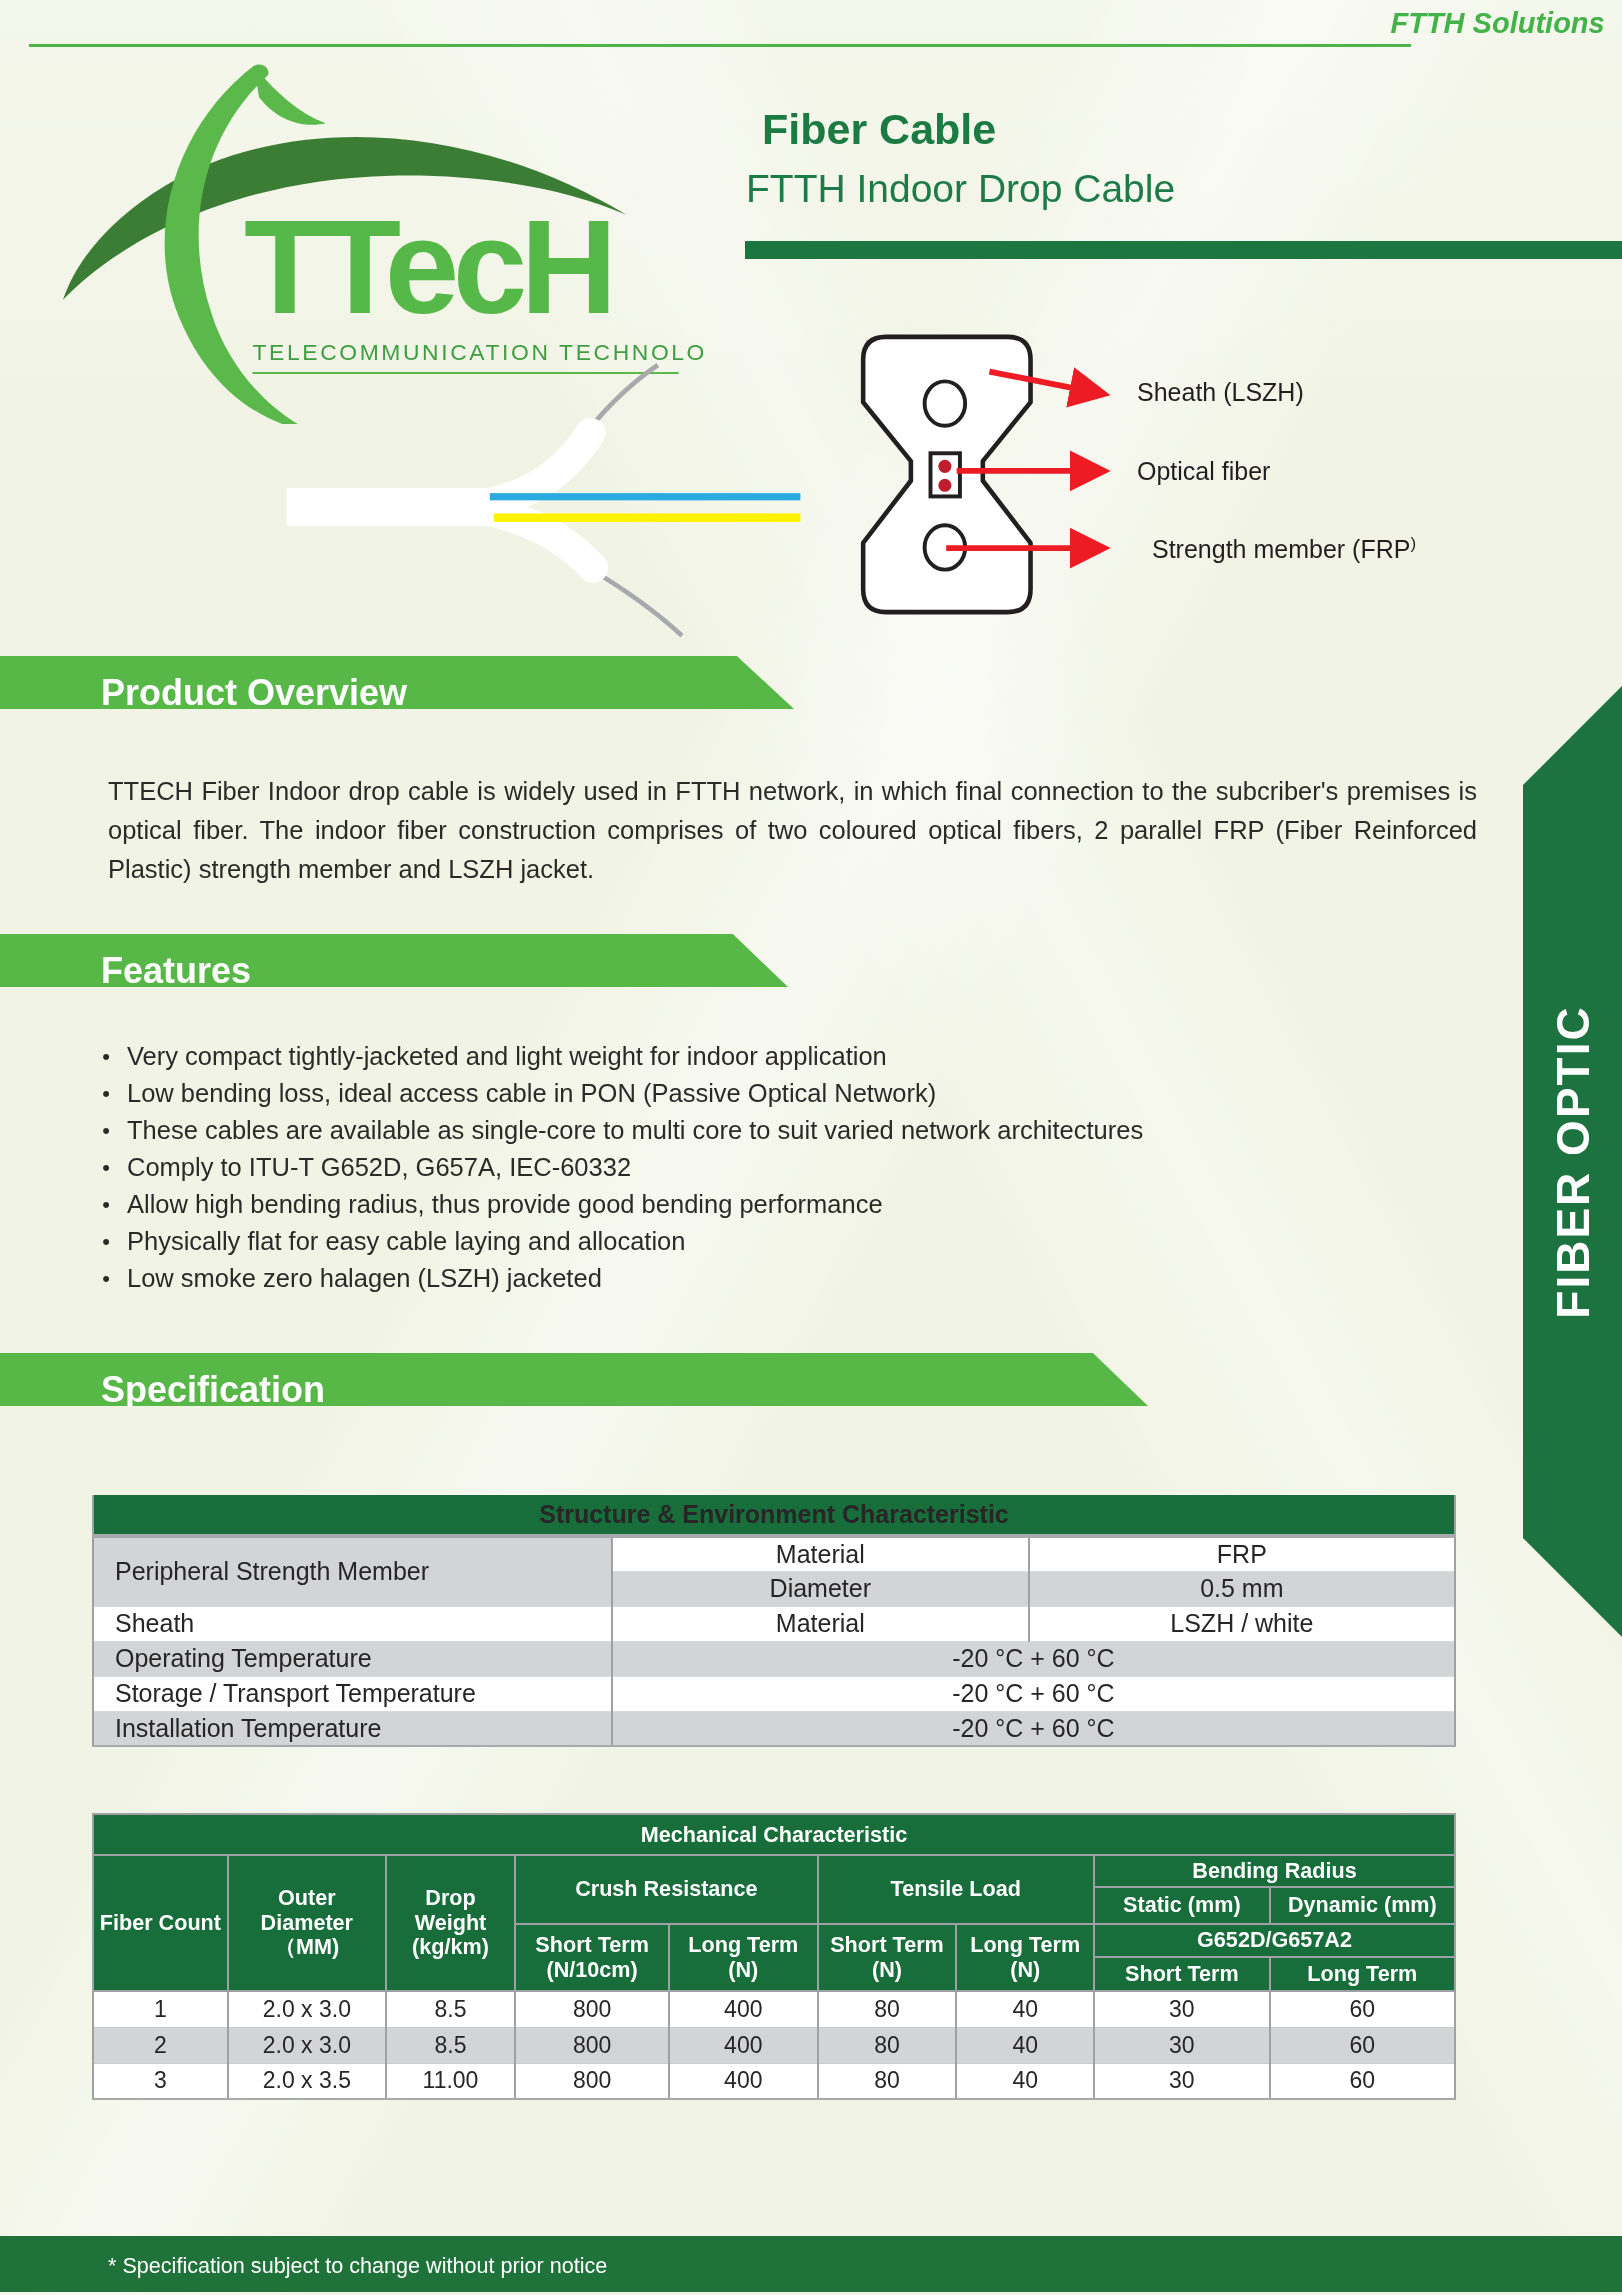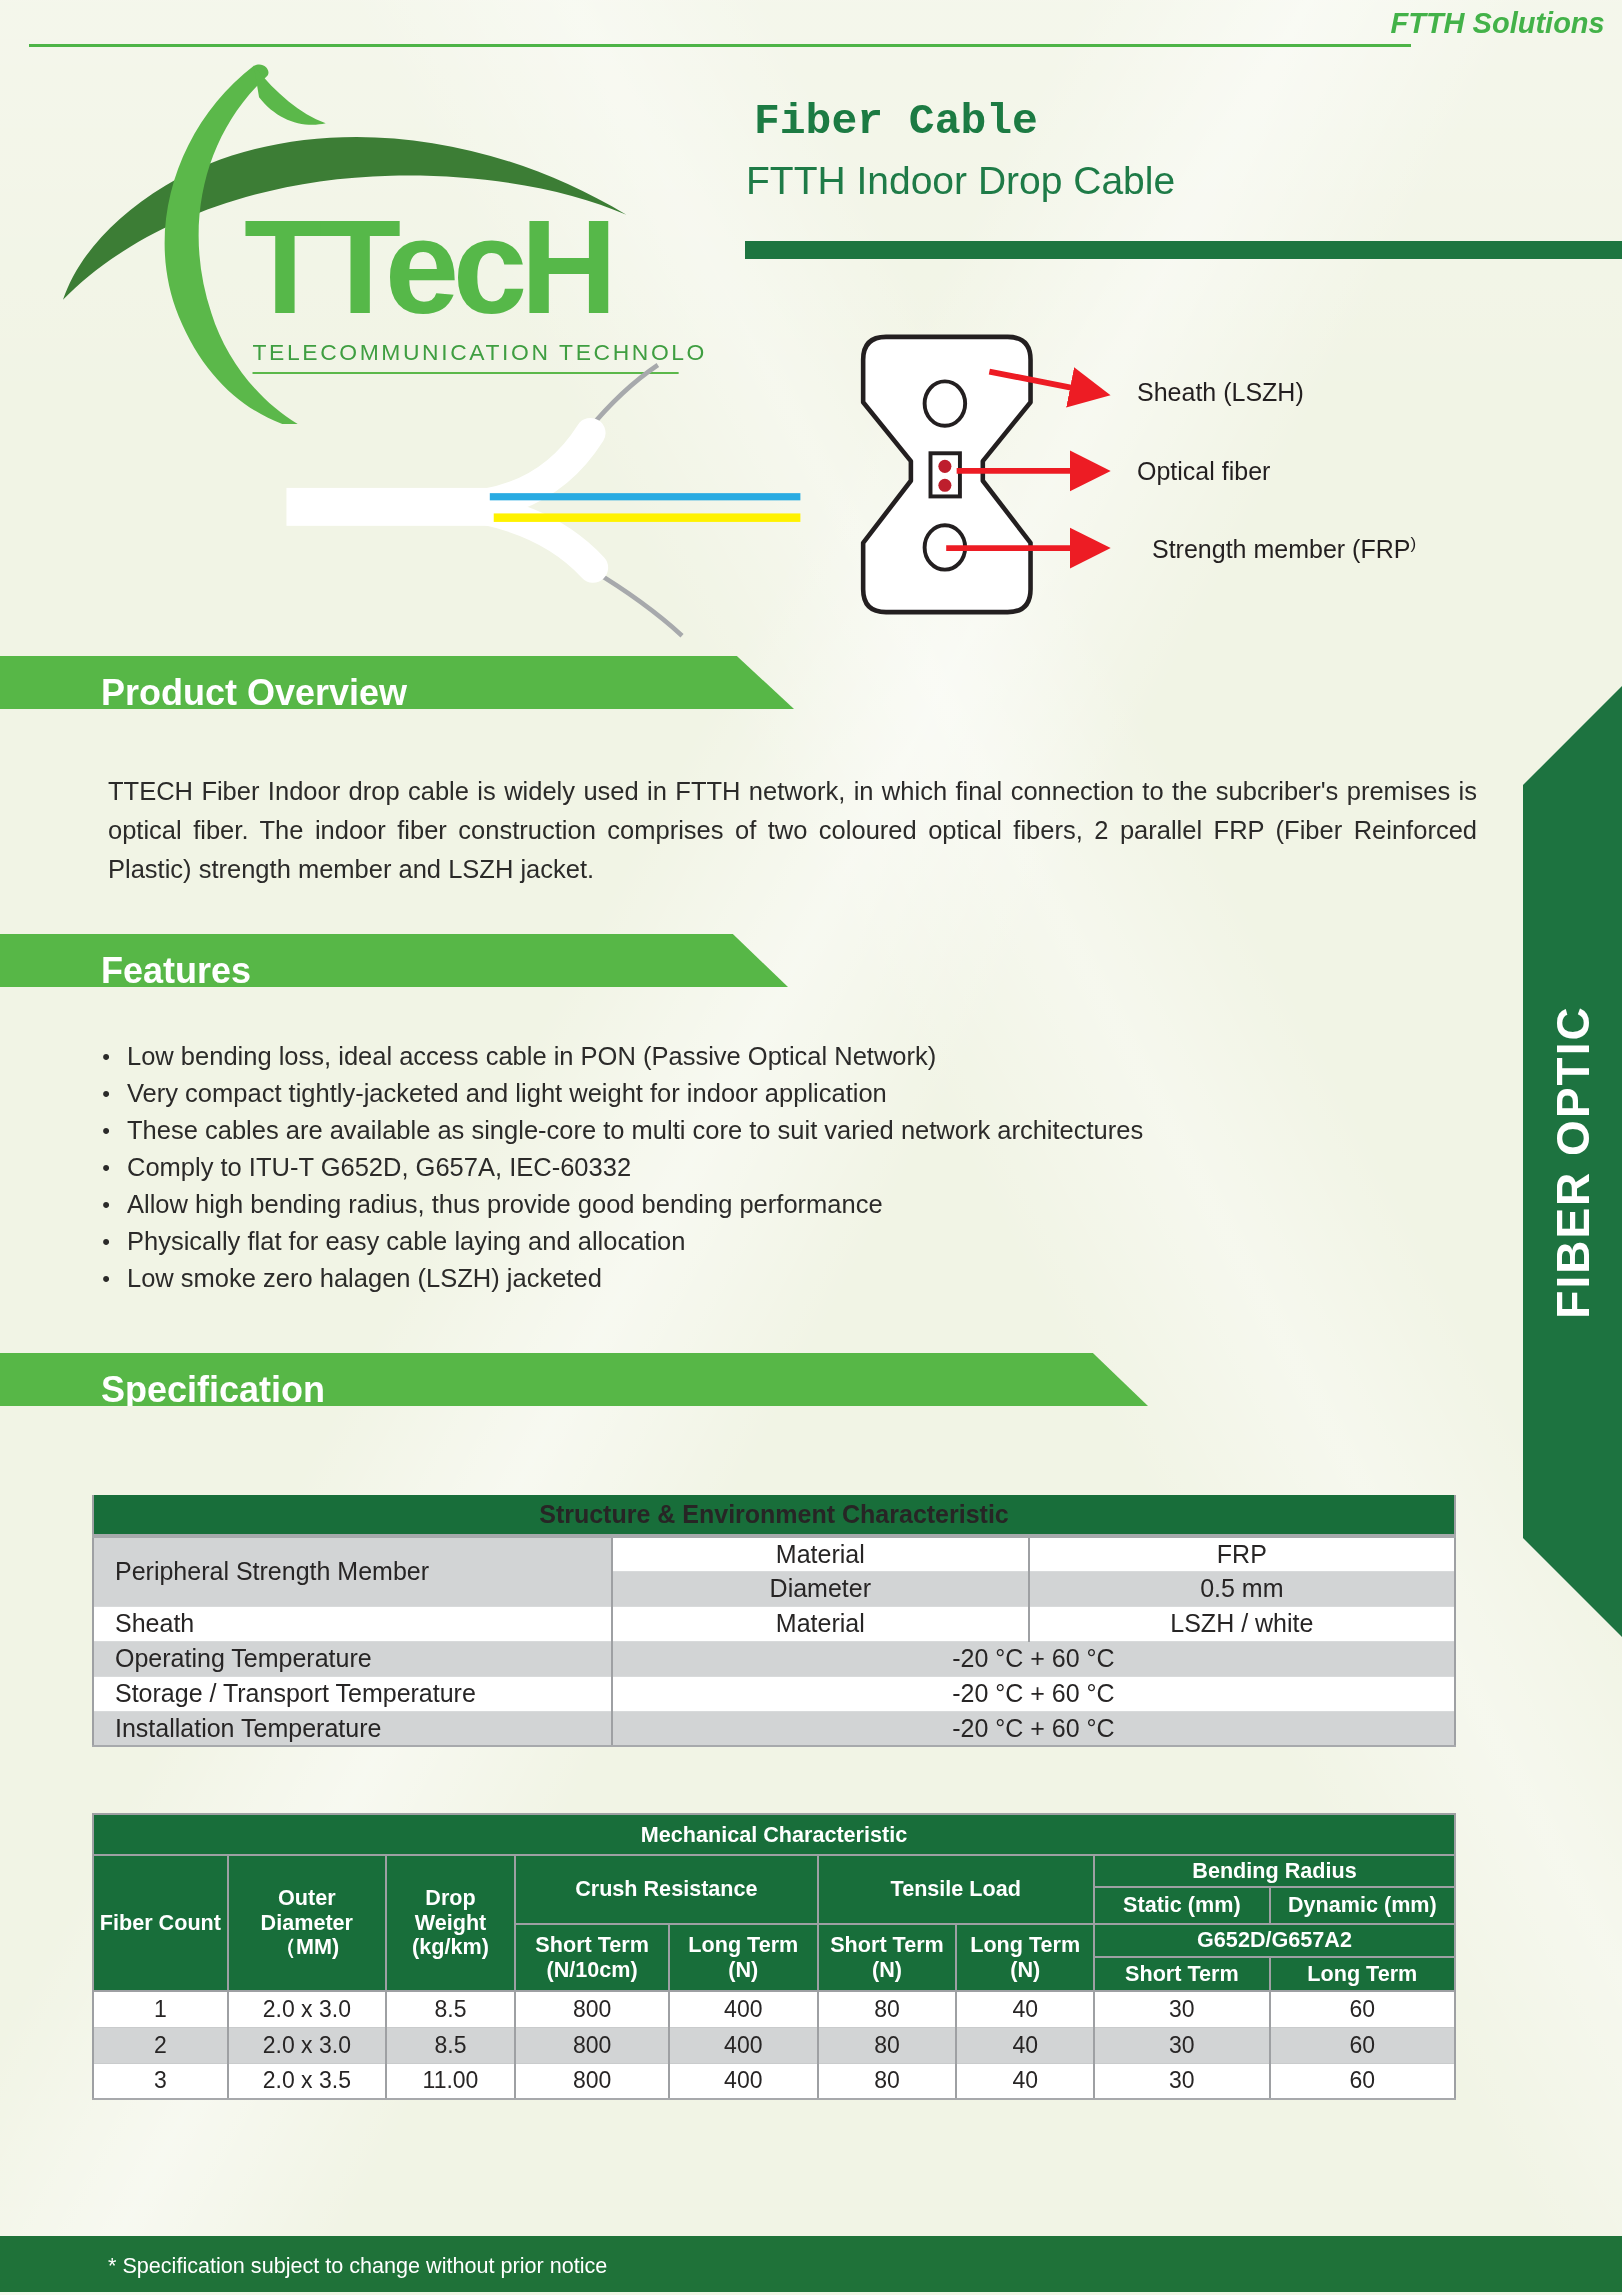--- a/index.html
+++ b/index.html
@@ -16,21 +16,21 @@
       linear-gradient(180deg, rgba(255,255,255,.25) 0%, rgba(255,255,255,0) 18%);
   }
   
   .top-rule{position:absolute; left:29px; top:44px; width:1382px; height:2.6px; background:#4db447;}
   .ftth-solutions{
     position:absolute; right:18.3px; top:6.5px; font-size:29px; font-style:italic; font-weight:600;
     color:#43b249; letter-spacing:0;
   }
   .logo-wrap{position:absolute; left:51px; top:58px; width:654px; height:366px;}
   .title-block{position:absolute; left:746px; top:92px; width:877px;}
-  .doc-title{font-size:43px; font-weight:bold; color:#1c7b43; margin:8px; line-height:1.0;font-family:Liberation Mono, monospace;}
+  .doc-title{font-size:43px; font-weight:bold; color:#1c7b43; margin:16px; line-height:1.0;}
   .doc-subtitle{font-size:39px; font-weight:400; color:#1e7b47; margin:18.3px 0 0 0; line-height:1.0;}
   .title-bar{position:absolute; left:745px; top:241px; width:878px; height:17.7px; background:#1d7540;}
 
   
   .diagram-svg{position:absolute; left:0; top:314px;}
   .diag-label{position:absolute; font-size:25px; color:#231f20;}
   .diag-label sup{font-size:17px;}
 
   
   .banner{
@@ -170,22 +170,22 @@
 
   <div class="banner banner-overview">
     <span>Product Overview</span>
   </div>
   <p class="overview-text">TTECH Fiber Indoor drop cable is widely used in FTTH network, in which final connection to the subcriber's premises is optical fiber.  The indoor fiber construction comprises of two coloured optical fibers, 2 parallel FRP (Fiber Reinforced Plastic) strength member and LSZH jacket.</p>
 
   <div class="banner banner-features">
     <span>Features</span>
   </div>
   <ul class="features-list">
+    <li>Very compact tightly-jacketed and light weight for indoor application</li>
     <li>Low bending loss, ideal access cable in PON (Passive Optical Network)</li>
-    <li>Very compact tightly-jacketed and light weight for indoor application</li>
     <li>These cables are available as single-core to multi core to suit varied network architectures</li>
     <li>Comply to ITU-T G652D, G657A, IEC-60332</li>
     <li>Allow high bending radius, thus provide good bending performance</li>
     <li>Physically flat for easy cable laying and allocation</li>
     <li>Low smoke zero halagen (LSZH) jacketed</li>
   </ul>
 
   <div class="side-ribbon">
     <span>FIBER OPTIC</span>
   </div>

